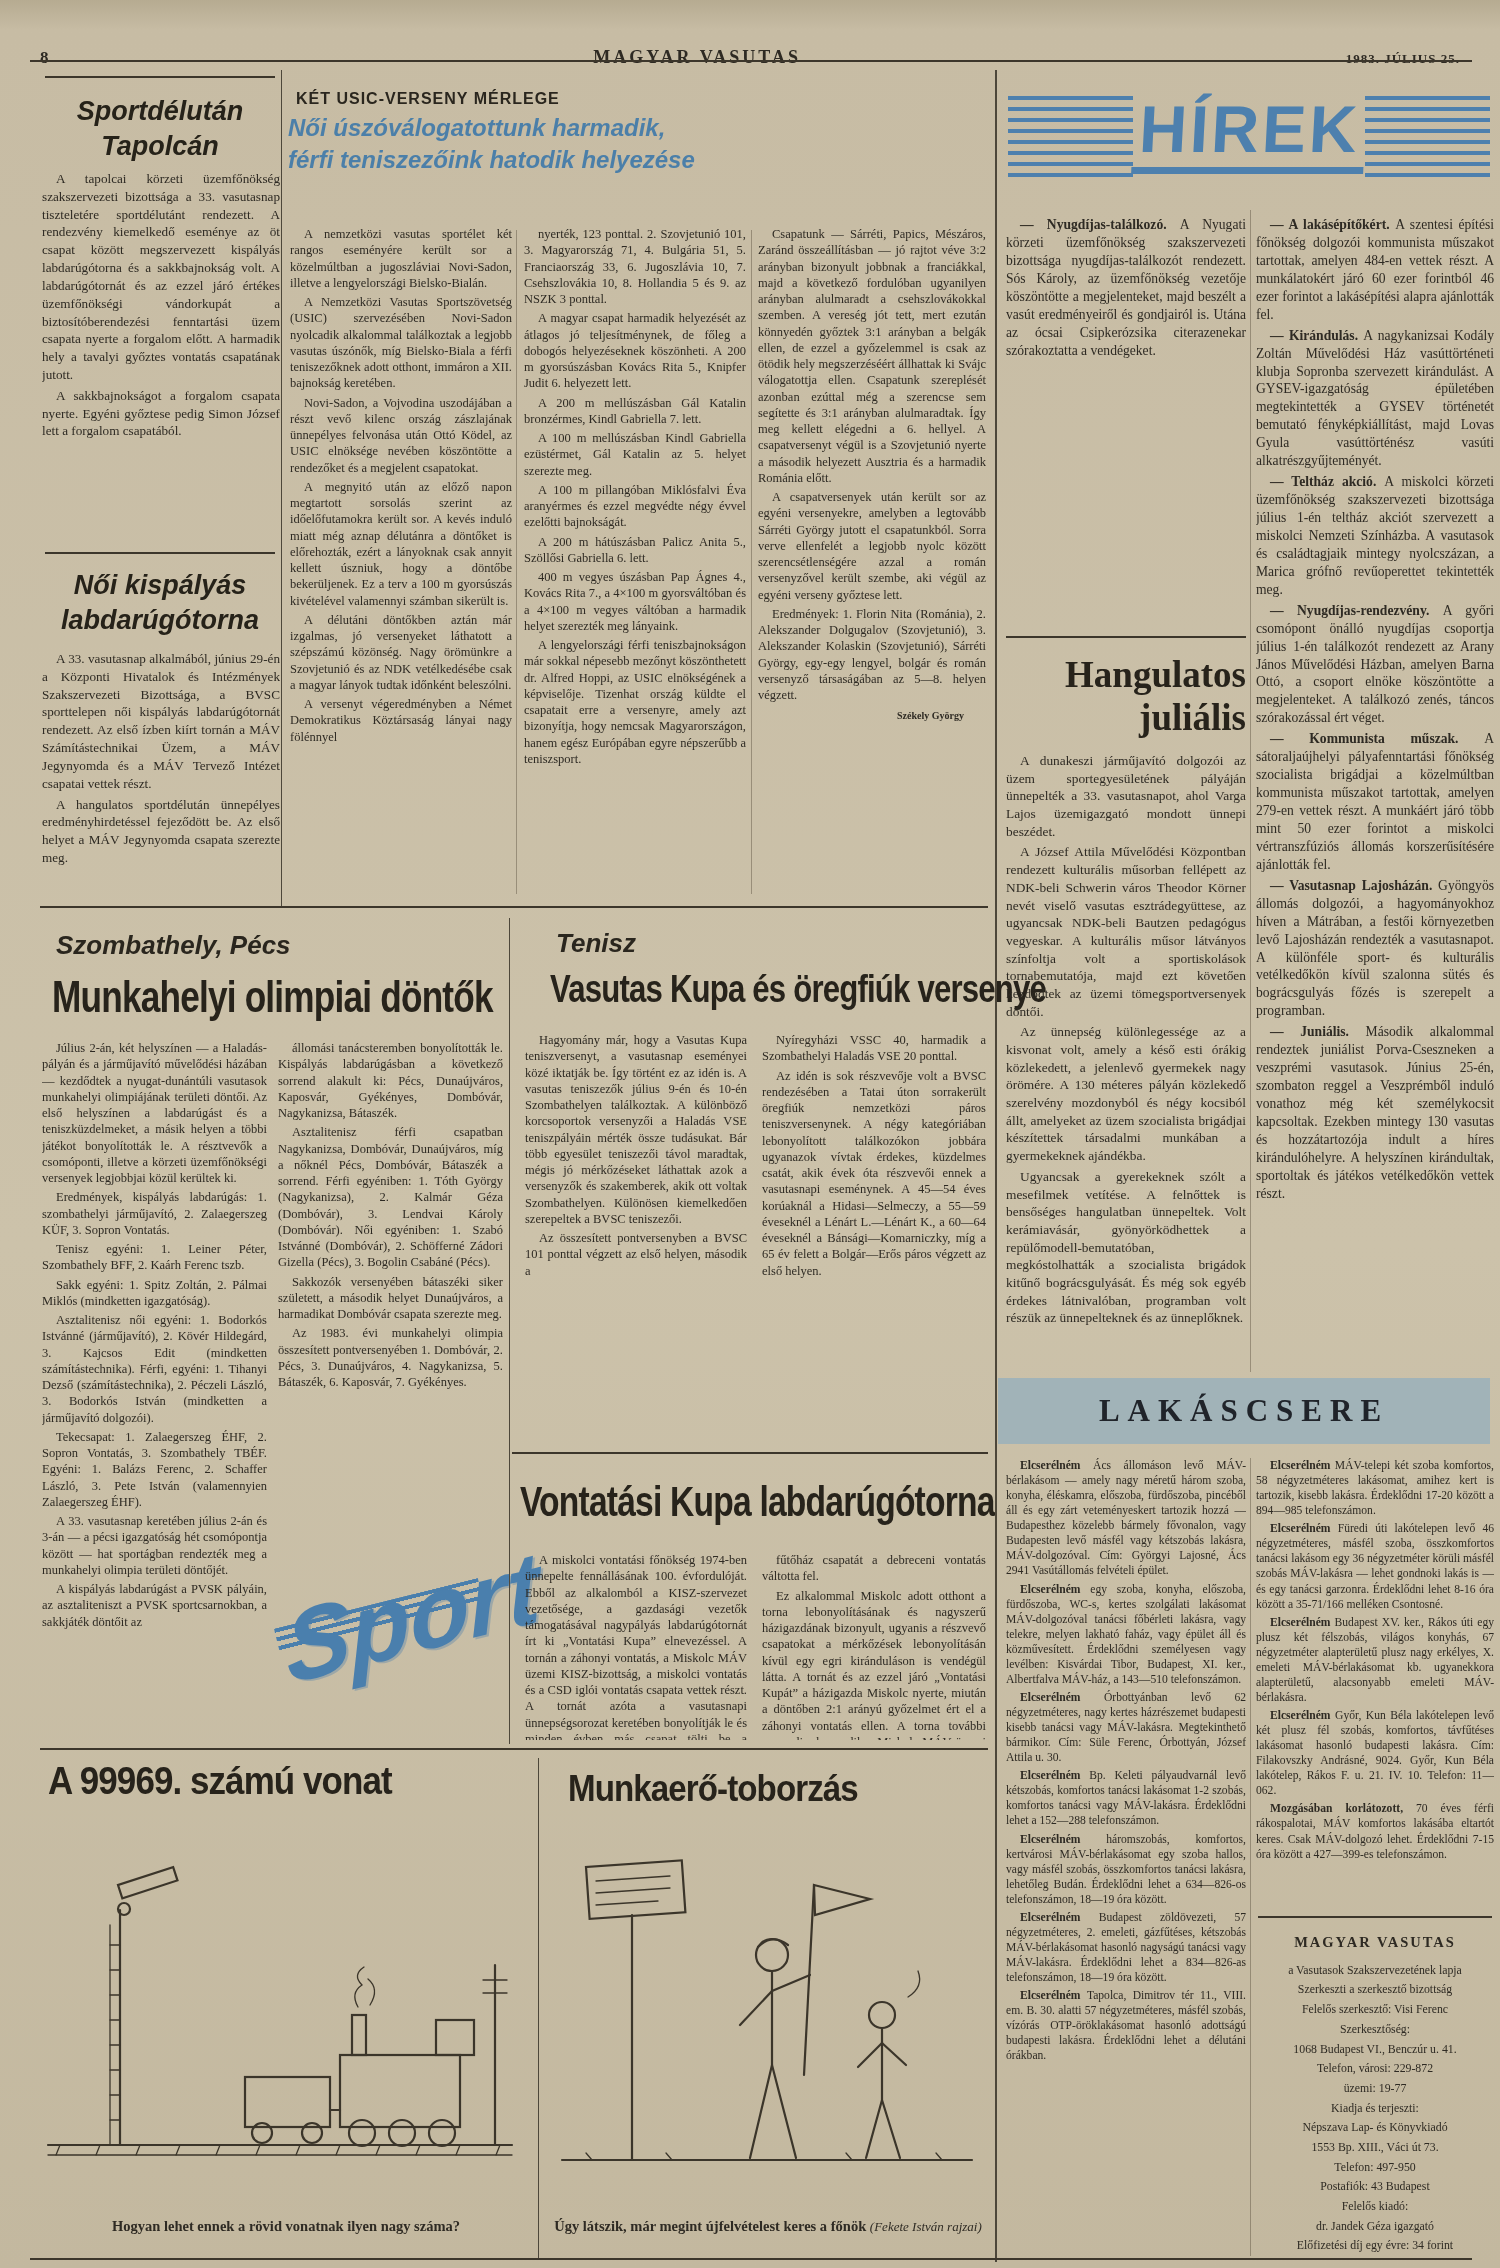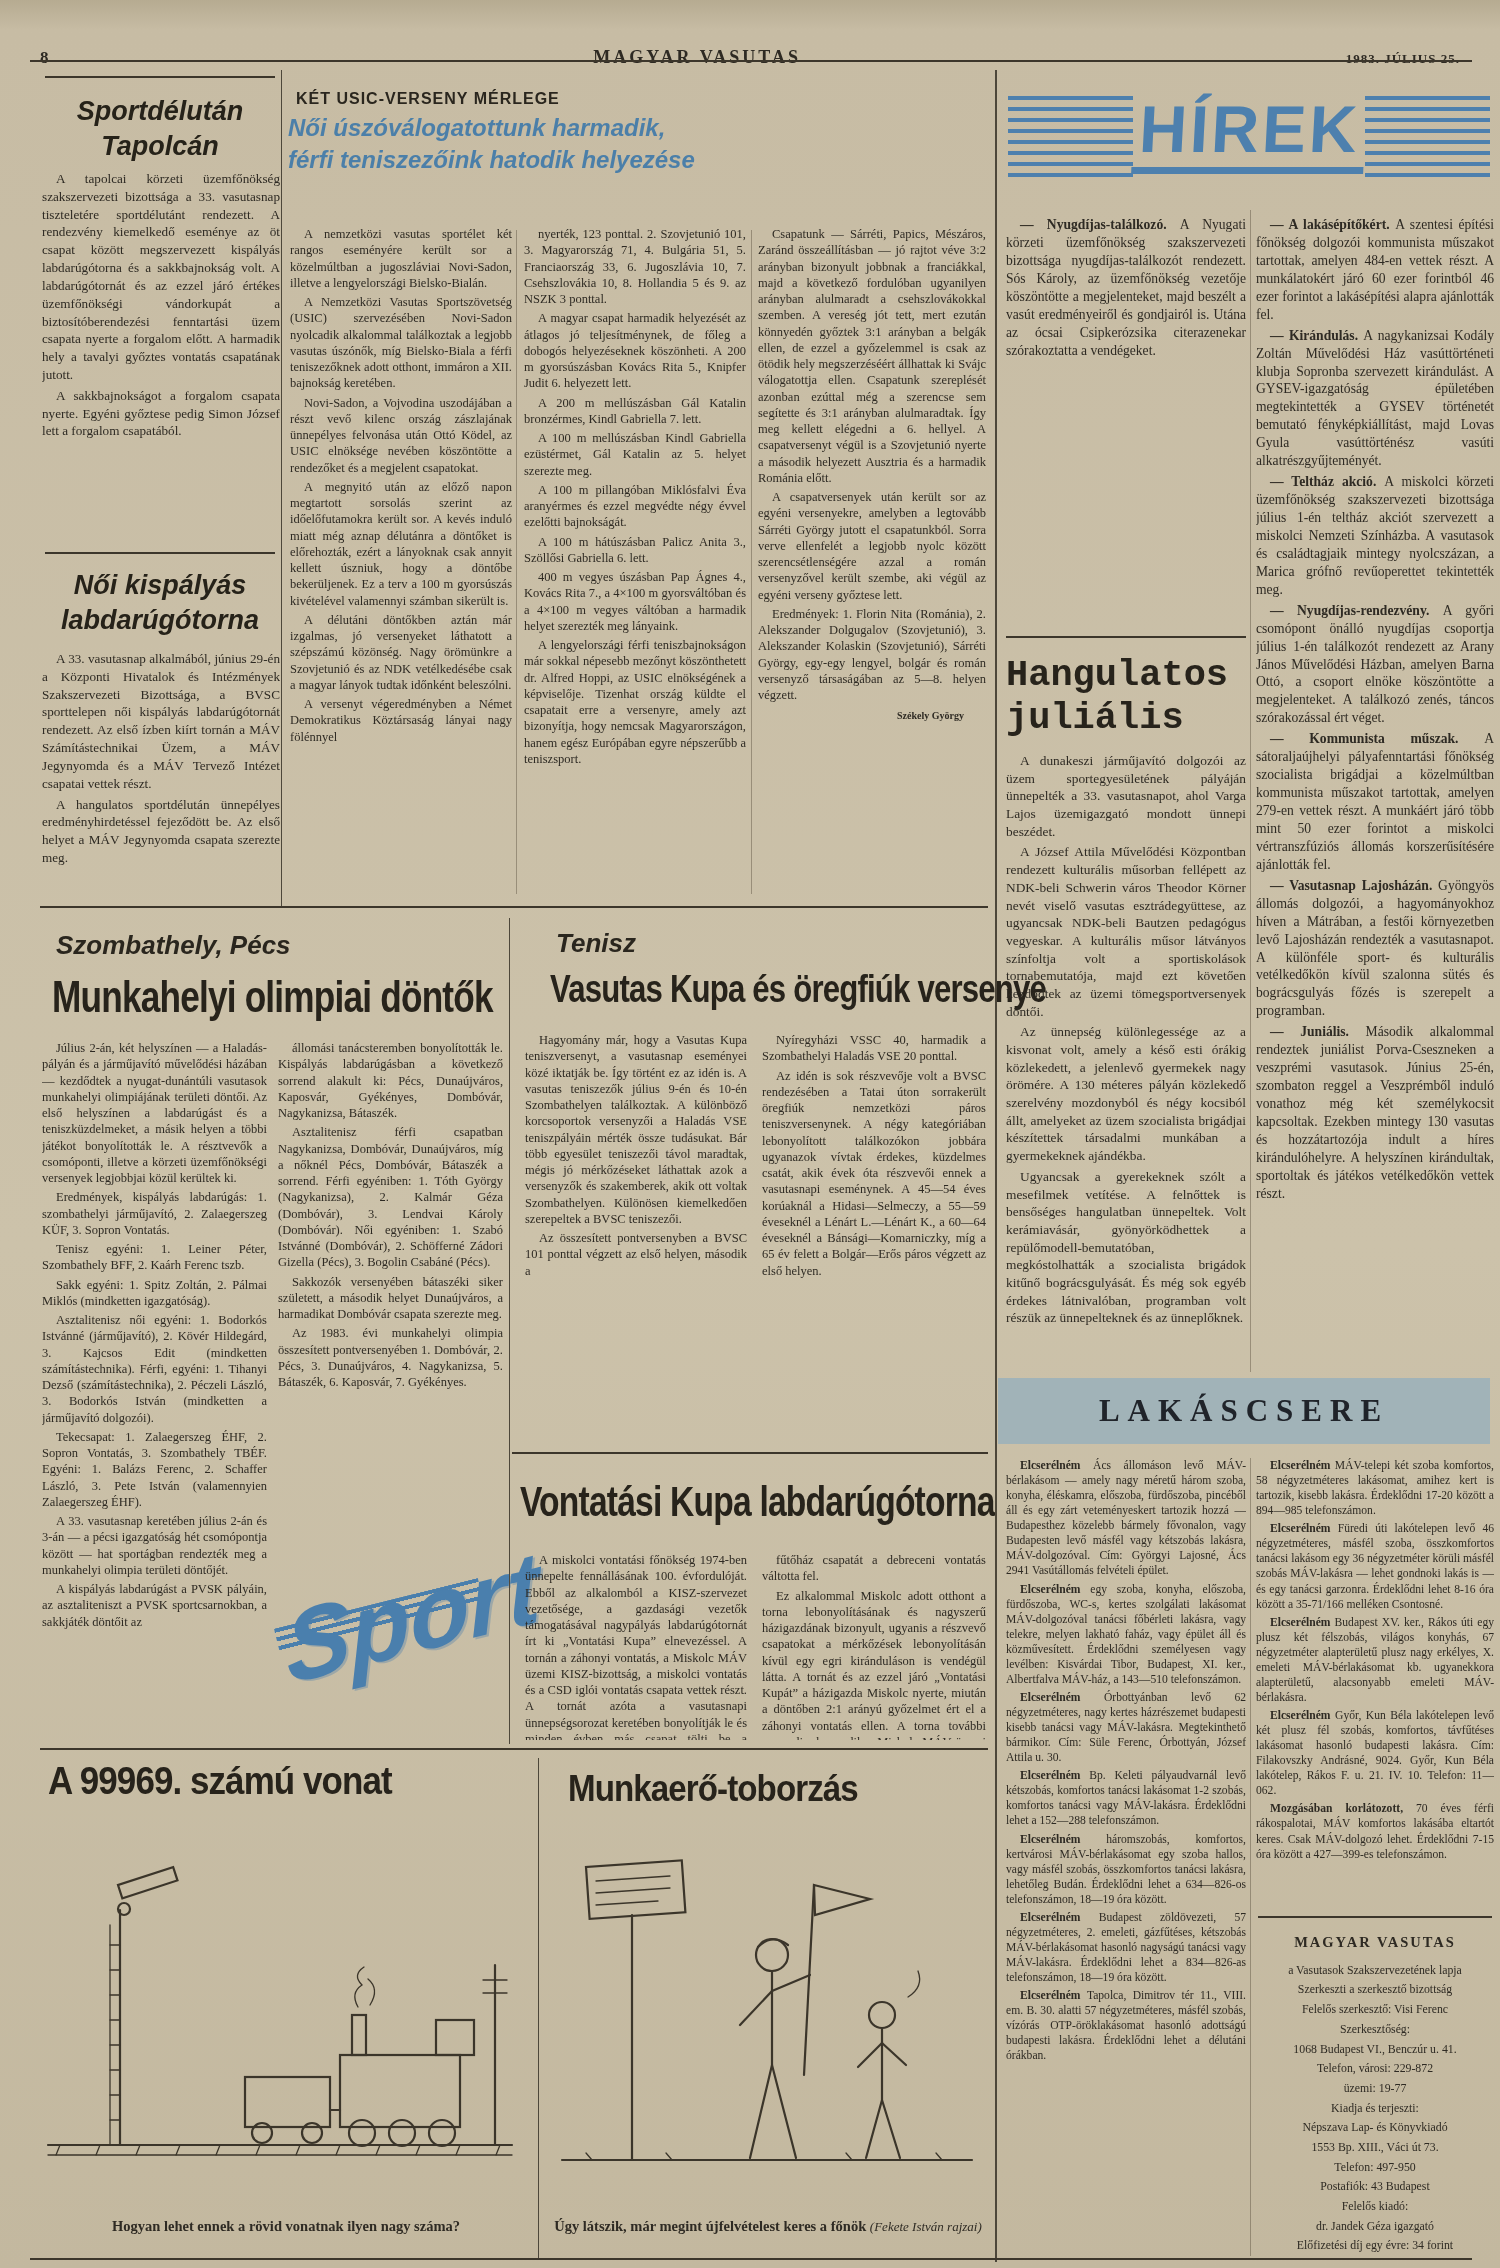--- a/index.html
+++ b/index.html
@@ -29,22 +29,22 @@
   .hangbody{font-size:13.4px;line-height:1.32;text-align:justify;overflow:hidden;}
   .adsbody{font-size:11.6px;line-height:1.3;text-align:justify;overflow:hidden;}
   .para{margin:0 0 3px;text-indent:14px;}
   .signature{font-weight:bold;text-align:right;padding-right:22px;margin-top:6px;font-size:10px;}
   .hireklogo{display:flex;align-items:center;justify-content:space-between;}
   .stripes{height:82px;width:138px;
     background:repeating-linear-gradient(180deg,#4d80ae 0 4px,rgba(0,0,0,0) 4px 11px);}
   .hirektext{font-family:"Liberation Sans",sans-serif;font-weight:900;font-size:66px;
     color:#4d80ae;letter-spacing:3px;transform:skewX(-3deg);line-height:.9;
     border-bottom:7px solid #4d80ae;padding:0 6px 8px;}
-  .hangtitle{font-family:Liberation Mono, monospace;font-weight:900;font-size:37px;line-height:1.15;
-    text-align:left;white-space:pre-line;color:#27231b;}
+  .hangtitle{font-family:Liberation Serif, serif;font-weight:900;font-size:37px;line-height:1.15;
+    text-align:right;white-space:pre-line;color:#27231b;}
   .band{background:#a1b3b8;display:flex;align-items:center;justify-content:center;}
   .bandtitle{font-family:"Liberation Serif",serif;font-weight:900;font-size:31px;letter-spacing:8px;color:#20242a;}
   .masthead{font-size:11.8px;line-height:1.5;text-align:center;overflow:hidden;}
   .masthead .para{text-indent:0;text-align:center;margin:2px 0;}
   .masthead .para:first-child{font-weight:bold;font-size:14.5px;letter-spacing:2px;margin-bottom:8px;}
   .caption{font-weight:bold;font-size:14.5px;text-align:center;}
   .credit{font-weight:normal;font-style:italic;font-size:13px;}
   .sportlogo{font-family:"Liberation Sans",sans-serif;font-style:italic;font-weight:900;
     font-size:100px;color:#4a7fad;transform:rotate(-14deg) skewX(-10deg);line-height:1;
     text-shadow:2px 2px 0 rgba(74,127,173,.35);}
@@ -91,21 +91,21 @@
       <p class="para">A megnyitó után az előző napon megtartott sorsolás szerint az időelőfutamokra került sor. A kevés induló miatt még aznap délutánra a döntőket is előrehozták, ezért a lányoknak csak annyit kellett úszniuk, hogy a döntőbe bekerüljenek. Ez a terv a 100 m gyorsúszás kivételével valamennyi számban sikerült is.</p>
       <p class="para">A délutáni döntőkben aztán már izgalmas, jó versenyeket láthatott a szépszámú közönség. Nagy örömünkre a Szovjetunió és az NDK vetélkedésébe csak a magyar lányok tudtak időnként beleszólni.</p>
       <p class="para">A versenyt végeredményben a Német Demokratikus Köztársaság lányai nagy fölénnyel</p>
     </div>
   <div class="abs colbody" style="left:524px;top:226px;width:222px;height:674px;">
       <p class="para">nyerték, 123 ponttal. 2. Szovjetunió 101, 3. Magyarország 71, 4. Bulgária 51, 5. Franciaország 33, 6. Jugoszlávia 10, 7. Csehszlovákia 10, 8. Hollandia 5 és 9. az NSZK 3 ponttal.</p>
       <p class="para">A magyar csapat harmadik helyezését az átlagos jó teljesítménynek, de főleg a dobogós helyezéseknek köszönheti. A 200 m gyorsúszásban Kovács Rita 5., Knipfer Judit 6. helyezett lett.</p>
       <p class="para">A 200 m mellúszásban Gál Katalin bronzérmes, Kindl Gabriella 7. lett.</p>
       <p class="para">A 100 m mellúszásban Kindl Gabriella ezüstérmet, Gál Katalin az 5. helyet szerezte meg.</p>
       <p class="para">A 100 m pillangóban Miklósfalvi Éva aranyérmes és ezzel megvédte négy évvel ezelőtti bajnokságát.</p>
-      <p class="para">A 100 m hátúszásban Palicz Anita 3., Szöllősi Gabriella 6. lett.</p>
+      <p class="para">A 200 m hátúszásban Palicz Anita 5., Szöllősi Gabriella 6. lett.</p>
       <p class="para">400 m vegyes úszásban Pap Ágnes 4., Kovács Rita 7., a 4×100 m gyorsváltóban és a 4×100 m vegyes váltóban a harmadik helyet szerezték meg lányaink.</p>
       <p class="para">A lengyelországi férfi teniszbajnokságon már sokkal népesebb mezőnyt köszönthetett dr. Alfred Hoppi, az USIC elnökségének a képviselője. Tizenhat ország küldte el csapatait erre a versenyre, amely azt bizonyítja, hogy nemcsak Magyarországon, hanem egész Európában egyre népszerűbb a teniszsport.</p>
     </div>
   <div class="abs thinrule" style="left:516px;top:230px;height:664px;"></div>
   <div class="abs thinrule" style="left:751px;top:230px;height:664px;"></div>
   <div class="abs colbody" style="left:758px;top:226px;width:228px;height:674px;">
     <div>
         <p class="para">Csapatunk — Sárréti, Papics, Mészáros, Zaránd összeállításban — jó rajtot véve 3:2 arányban bizonyult jobbnak a franciákkal, majd a következő fordulóban ugyanilyen arányban alulmaradt a csehszlovákokkal szemben. A vereség jót tett, mert ezután könnyedén győztek 3:1 arányban a belgák ellen, de ezzel a győzelemmel is csak az ötödik hely megszerzéséért állhattak ki Svájc válogatottja ellen. Csapatunk szereplését azonban ezúttal még a szerencse sem segítette és 3:1 arányban alulmaradtak. Így meg kellett elégedni a 6. hellyel. A csapatversenyt végül is a Szovjetunió nyerte a második helyezett Ausztria és a harmadik Románia előtt.</p>
         <p class="para">A csapatversenyek után került sor az egyéni versenyekre, amelyben a legtovább Sárréti György jutott el csapatunkból. Sorra verve ellenfelét a legjobb nyolc között szerencsétlenségére azzal a román versenyzővel került szembe, aki végül az egyéni verseny győztese lett.</p>
         <p class="para">Eredmények: 1. Florin Nita (Románia), 2. Alekszander Dolgugalov (Szovjetunió), 3. Alekszander Kolaskin (Szovjetunió), Sárréti György, egy-egy lengyel, bolgár és román versenyző társaságában az 5—8. helyen végzett.</p>

